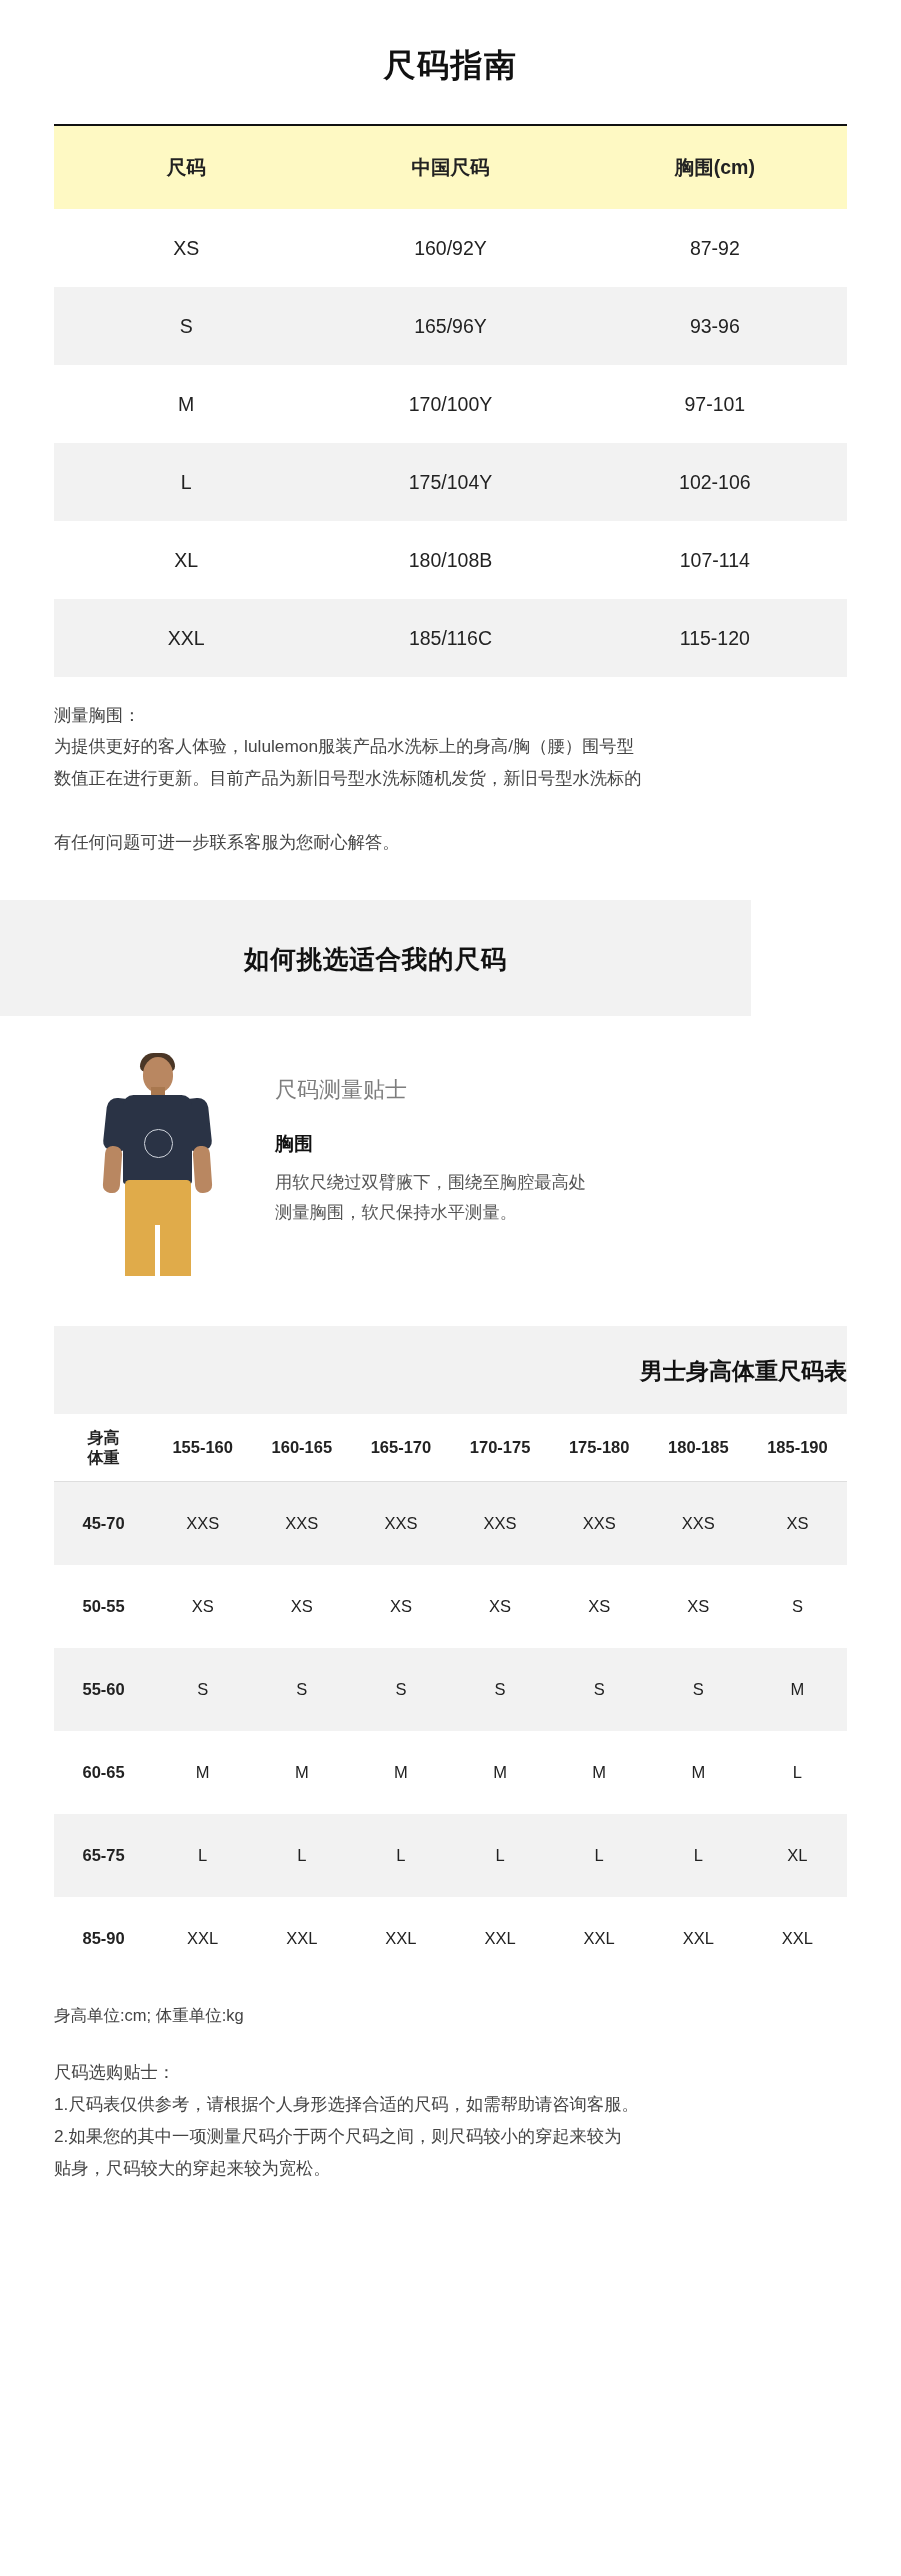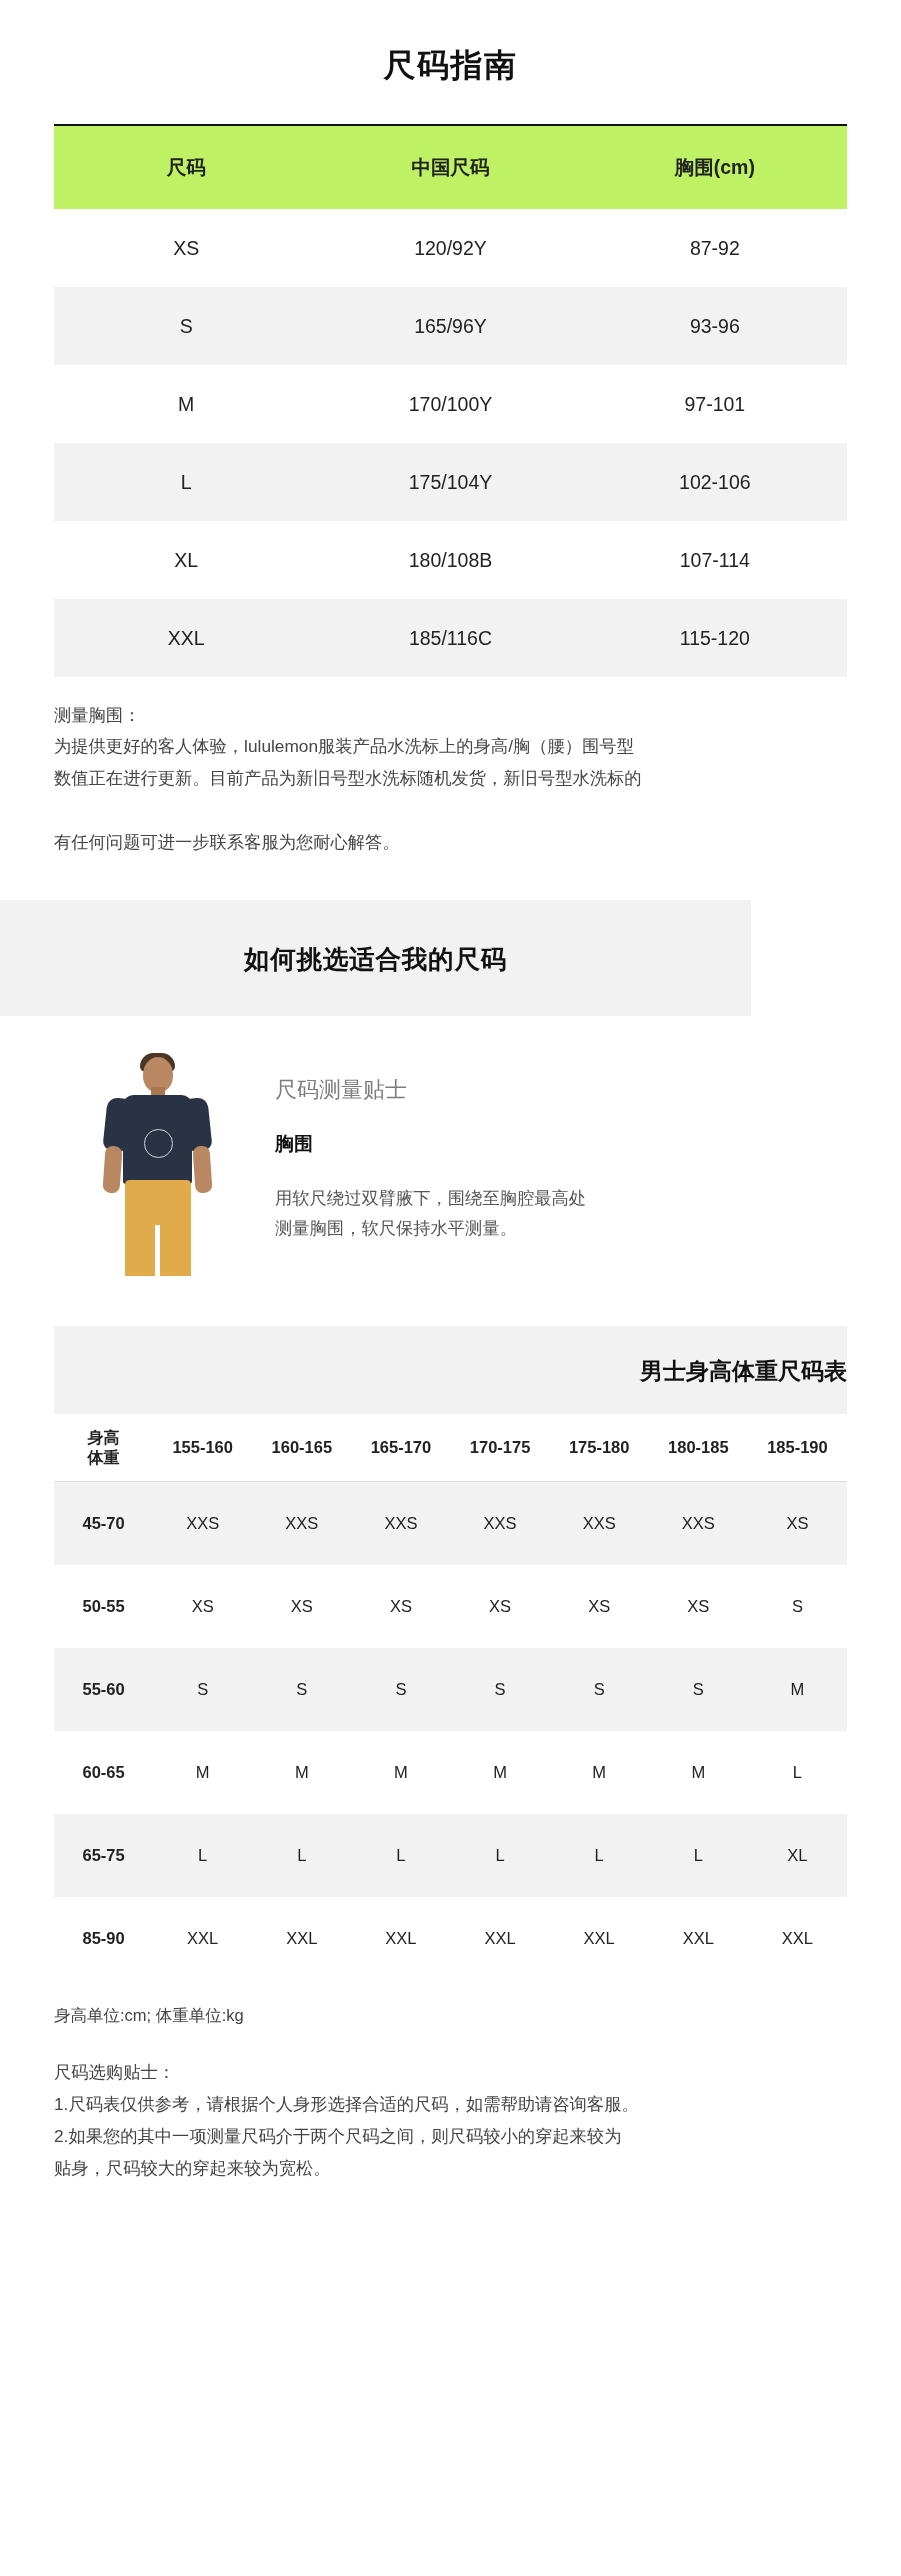--- a/index.html
+++ b/index.html
@@ -43,21 +43,21 @@
   table.size-table th,
   table.size-table td {
     text-align: center;
     font-size: 19.5px;
     color: #222;
     height: 78px;
     vertical-align: middle;
     font-weight: normal;
   }
   table.size-table thead th {
-    background: #bef264;
+    background: #fef9c3;
     font-weight: bold;
     font-size: 19.5px;
     height: 83px;
   }
   table.size-table tbody tr:nth-child(odd) td { background: #ffffff; }
   table.size-table tbody tr:nth-child(even) td { background: #f2f2f2; }
 
   .note {
     width: 793px;
     margin: 22.5px auto 0 auto;
@@ -105,21 +105,21 @@
   }
   .tips-head {
     font-size: 22px;
     color: #7d7d7d;
     margin-bottom: 25.5px;
   }
   .tips-sub {
     font-size: 19px;
     font-weight: bold;
     color: #111;
-    margin-bottom: 26px;
+    margin-bottom: 10px;
   }
   .tips-body {
     font-size: 17.3px;
     line-height: 1.75;
     color: #555;
     max-width: 443px;
   }
 
   
   .mw-title {
@@ -204,21 +204,21 @@
     <thead>
       <tr>
         <th>尺码</th>
         <th>中国尺码</th>
         <th>胸围(cm)</th>
       </tr>
     </thead>
     <tbody>
       <tr>
         <td>XS</td>
-        <td>120/92Y</td>
+        <td>160/92Y</td>
         <td>87-92</td>
       </tr>
       <tr>
         <td>S</td>
         <td>165/96Y</td>
         <td>93-96</td>
       </tr>
       <tr>
         <td>M</td>
         <td>170/100Y</td>

